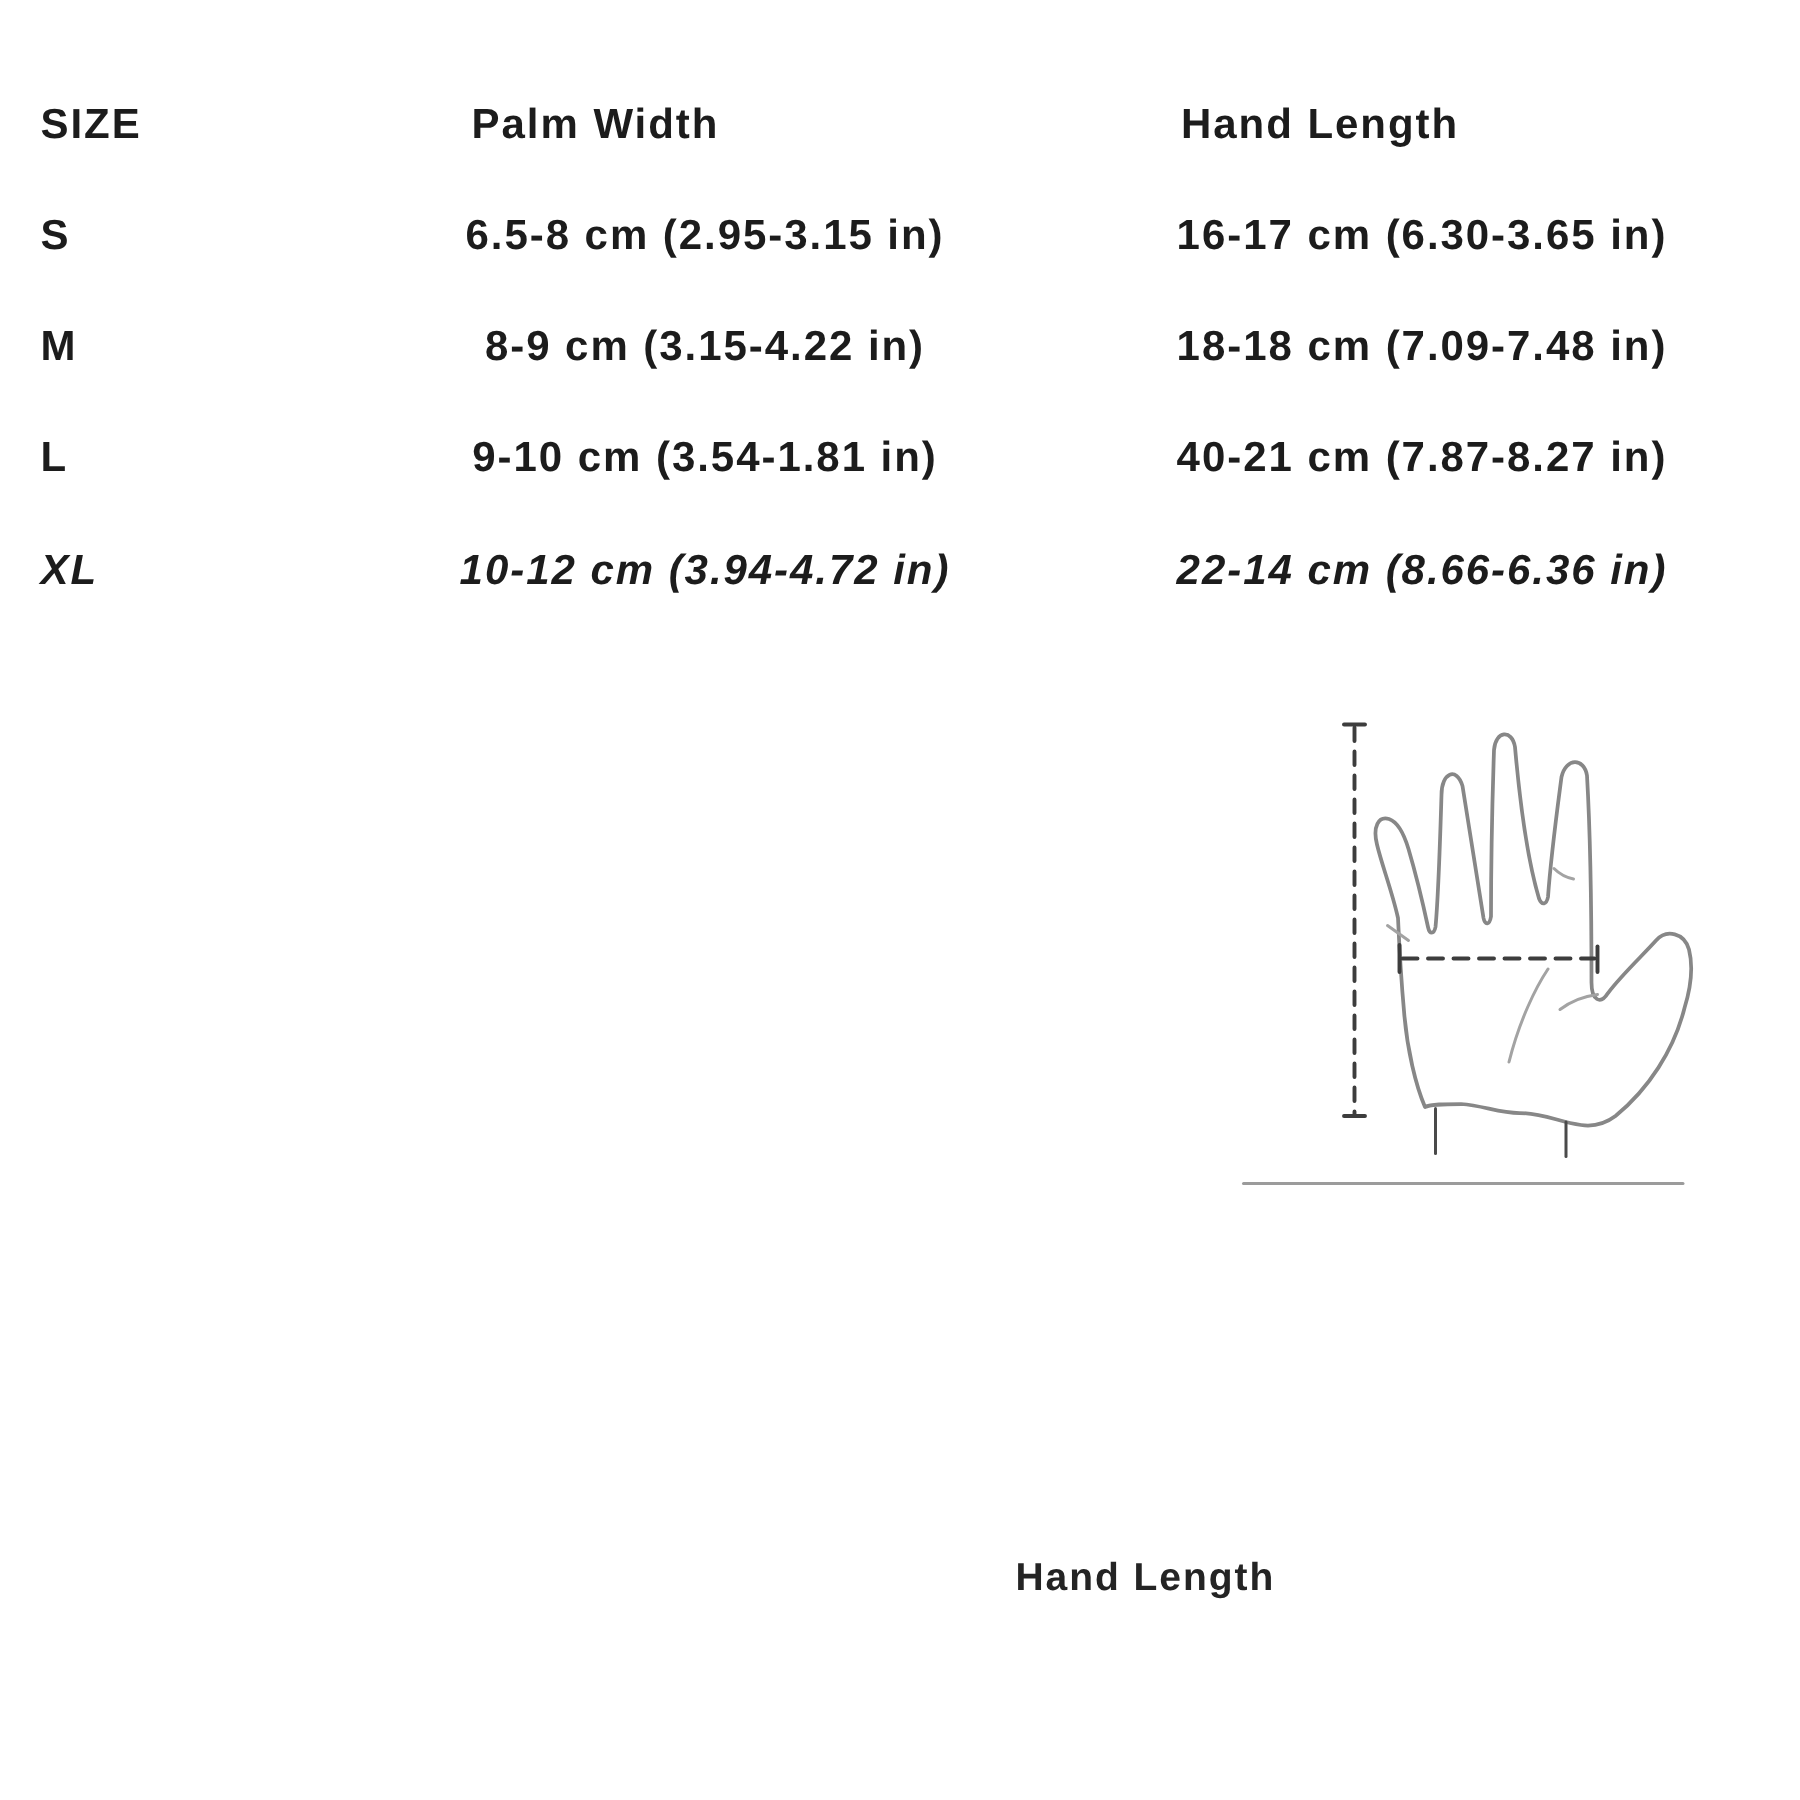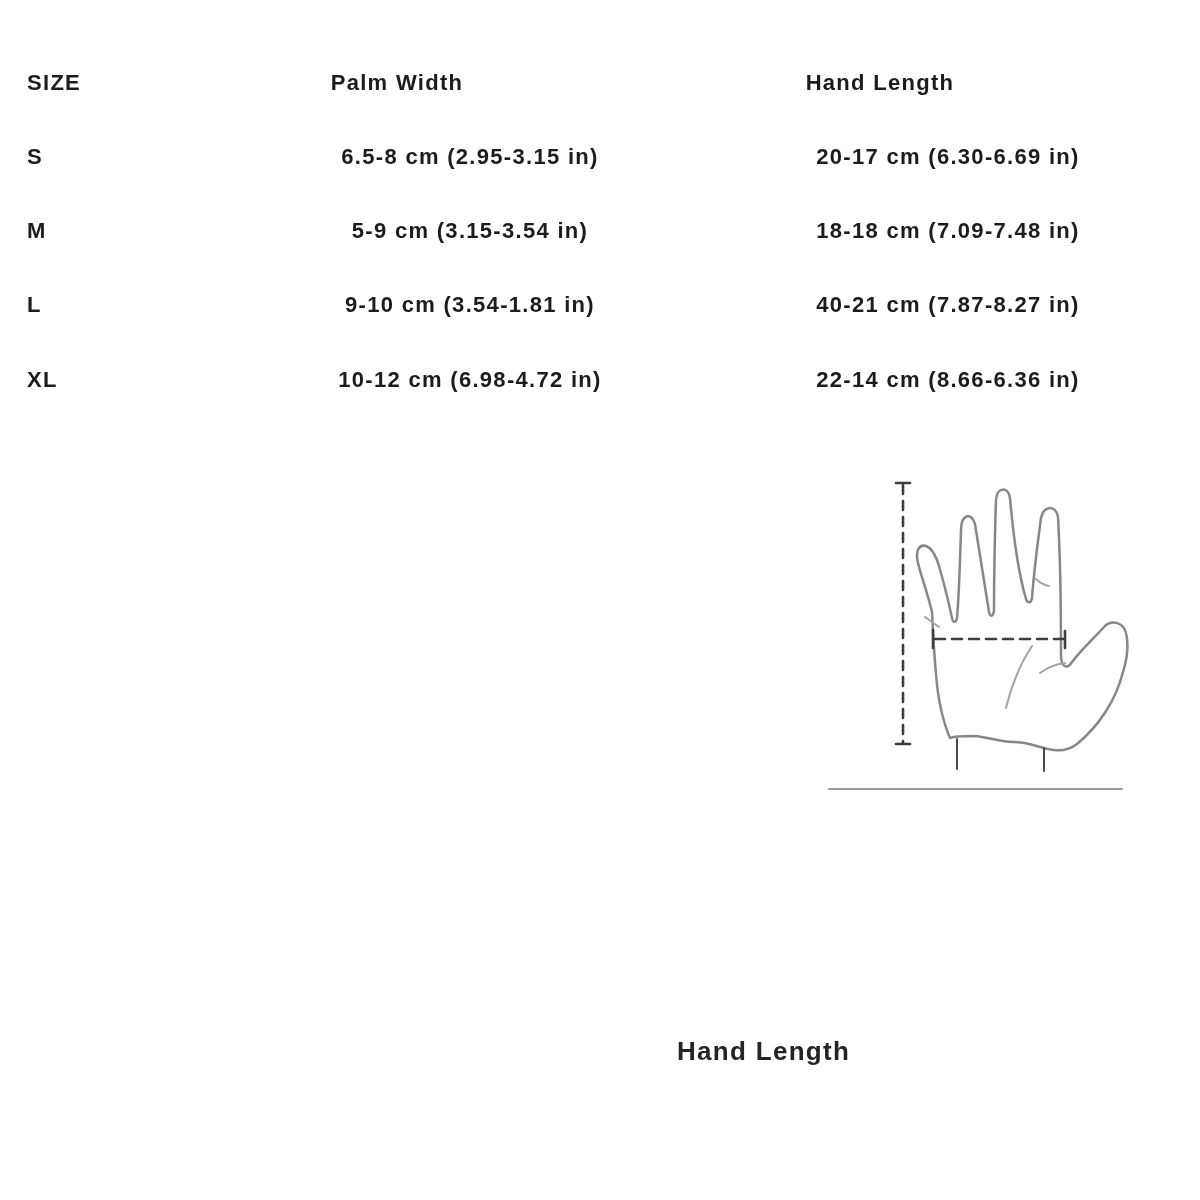--- a/index.html
+++ b/index.html
@@ -5,37 +5,37 @@
   * { margin:0; padding:0; box-sizing:border-box; }
   html,body { width:1200px; height:1200px; background:#ffffff; overflow:hidden; }
   body { font-family:"Liberation Sans", sans-serif; color:#1c1c1c; position:relative; }
 
   .page { position:absolute; inset:0; background:#ffffff; }
 
   
   .cell {
     position:absolute;
     white-space:nowrap;
-    font-size:22px;
+    font-size:28px;
     font-weight:600;
     letter-spacing:1.3px;
     line-height:32px;
     color:#1c1c1c;
   }
   .col-size  { left:27px; }
   .col-palm  { left:470px; transform:translateX(-50%); }
   .col-hand  { left:948px; transform:translateX(-50%); }
   .hdr-palm  { left:397px; transform:translateX(-50%); }
   .hdr-hand  { left:880px; transform:translateX(-50%); }
 
   .r0 { top:67px; }
   .r1 { top:141px; }
   .r2 { top:215px; }
   .r3 { top:289px; }
-  .r4 { top:364px; }
+  .r4 { top:364px;font-style:italic; }
 
   
   .diagram { position:absolute; left:0; top:440px; width:1200px; height:420px; }
   .diagram svg { position:absolute; left:0; top:0; }
 
   .diagram-label {
     position:absolute;
     white-space:nowrap;
     font-size:26px;
     font-weight:600;
@@ -51,38 +51,38 @@
 
   <div>
 
     <span class="cell r0 col-size">SIZE</span>
     <span class="cell r0 hdr-palm">Palm Width</span>
     <span class="cell r0 hdr-hand">Hand Length</span>
 
     <div>
       <span class="cell r1 col-size">S</span>
       <span class="cell r1 col-palm">6.5-8 cm (2.95-3.15 in)</span>
-      <span class="cell r1 col-hand">20-17 cm (6.30-6.69 in)</span>
+      <span class="cell r1 col-hand">16-17 cm (6.30-3.65 in)</span>
     </div>
 
     <div>
       <span class="cell r2 col-size">M</span>
-      <span class="cell r2 col-palm">5-9 cm (3.15-3.54 in)</span>
+      <span class="cell r2 col-palm">8-9 cm (3.15-4.22 in)</span>
       <span class="cell r2 col-hand">18-18 cm (7.09-7.48 in)</span>
     </div>
 
     <div>
       <span class="cell r3 col-size">L</span>
       <span class="cell r3 col-palm">9-10 cm (3.54-1.81 in)</span>
       <span class="cell r3 col-hand">40-21 cm (7.87-8.27 in)</span>
     </div>
 
     <div>
       <span class="cell r4 col-size">XL</span>
-      <span class="cell r4 col-palm">10-12 cm (6.98-4.72 in)</span>
+      <span class="cell r4 col-palm">10-12 cm (3.94-4.72 in)</span>
       <span class="cell r4 col-hand">22-14 cm (8.66-6.36 in)</span>
     </div>
   </div>
 
   <div class="diagram">
 
     <svg width="1200" height="420" viewBox="0 440 1200 420" fill="none" stroke-linecap="round" stroke-linejoin="round">
 
       <g stroke="#3d3d3d" stroke-width="2.6">
         <line x1="896" y1="483" x2="910" y2="483"></line>

